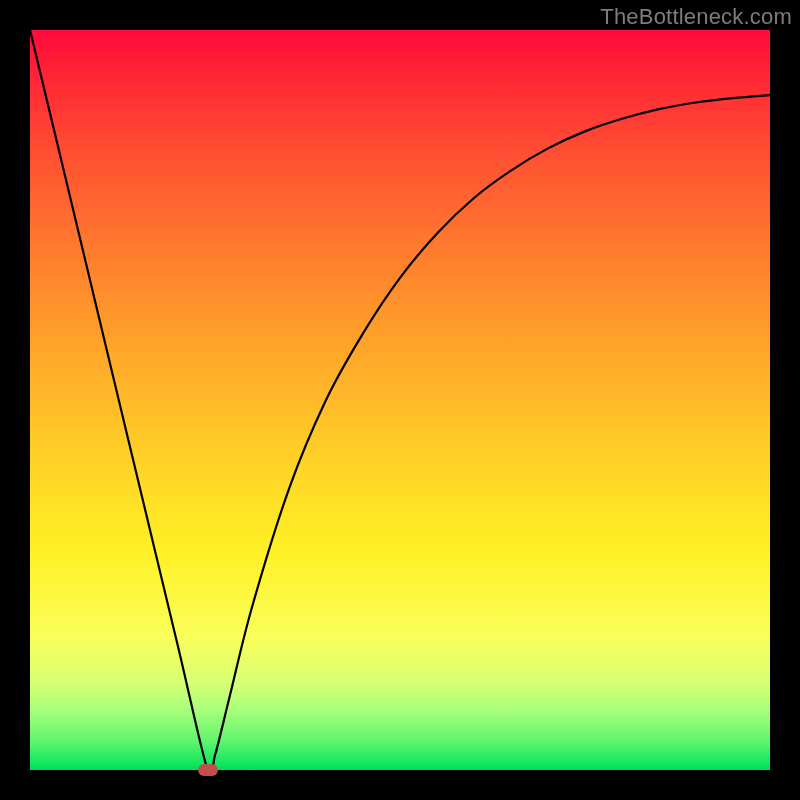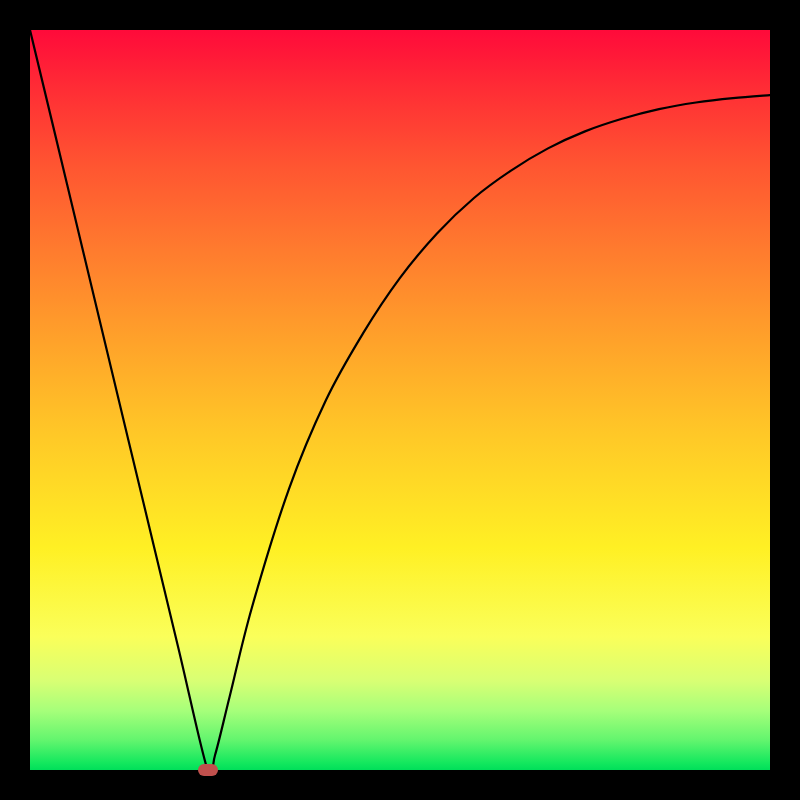--- a/index.html
+++ b/index.html
@@ -64,20 +64,21 @@
     font-size: 22px;
     letter-spacing: 0.2px;
     font-weight: 500;
   }
 </style>
 </head>
 <body>
 
 <div class="frame">
 
+  <div class="watermark">TheBottleneck.com</div>
 
   <div class="plot-area">
     <svg class="curve" viewBox="0 0 740 740" preserveAspectRatio="none">
       <path fill="none" stroke="#000" stroke-width="2.2" stroke-linecap="round" d="M 0.00 0.00 C 6.17 25.65, 24.67 102.49, 37.00 153.92 C 49.33 205.35, 61.67 257.15, 74.00 308.58 C 86.33 360.01, 98.67 411.19, 111.00 462.50 C 123.33 513.81, 136.90 570.17, 148.00 616.42 C 159.10 662.67, 171.43 721.87, 177.60 740.00 C 183.77 758.13, 181.30 737.53, 185.00 725.20 C 188.70 712.87, 193.63 690.67, 199.80 666.00 C 205.97 641.33, 212.13 611.73, 222.00 577.20 C 231.87 542.67, 246.67 493.33, 259.00 458.80 C 271.33 424.27, 283.67 395.90, 296.00 370.00 C 308.33 344.10, 320.67 323.75, 333.00 303.40 C 345.33 283.05, 357.67 264.55, 370.00 247.90 C 382.33 231.25, 394.67 216.82, 407.00 203.50 C 419.33 190.18, 431.67 178.46, 444.00 167.98 C 456.33 157.50, 468.67 148.86, 481.00 140.60 C 493.33 132.34, 505.67 124.94, 518.00 118.40 C 530.33 111.86, 542.67 106.31, 555.00 101.38 C 567.33 96.45, 579.67 92.50, 592.00 88.80 C 604.33 85.10, 616.67 81.89, 629.00 79.18 C 641.33 76.47, 653.67 74.37, 666.00 72.52 C 678.33 70.67, 690.67 69.31, 703.00 68.08 C 715.33 66.85, 733.83 65.61, 740.00 65.12"></path>
     </svg>
     <div class="marker" style="left: 177.6px; top: 740px; background: rgb(192, 80, 77);"></div>
   </div>
 
 </div>
 

